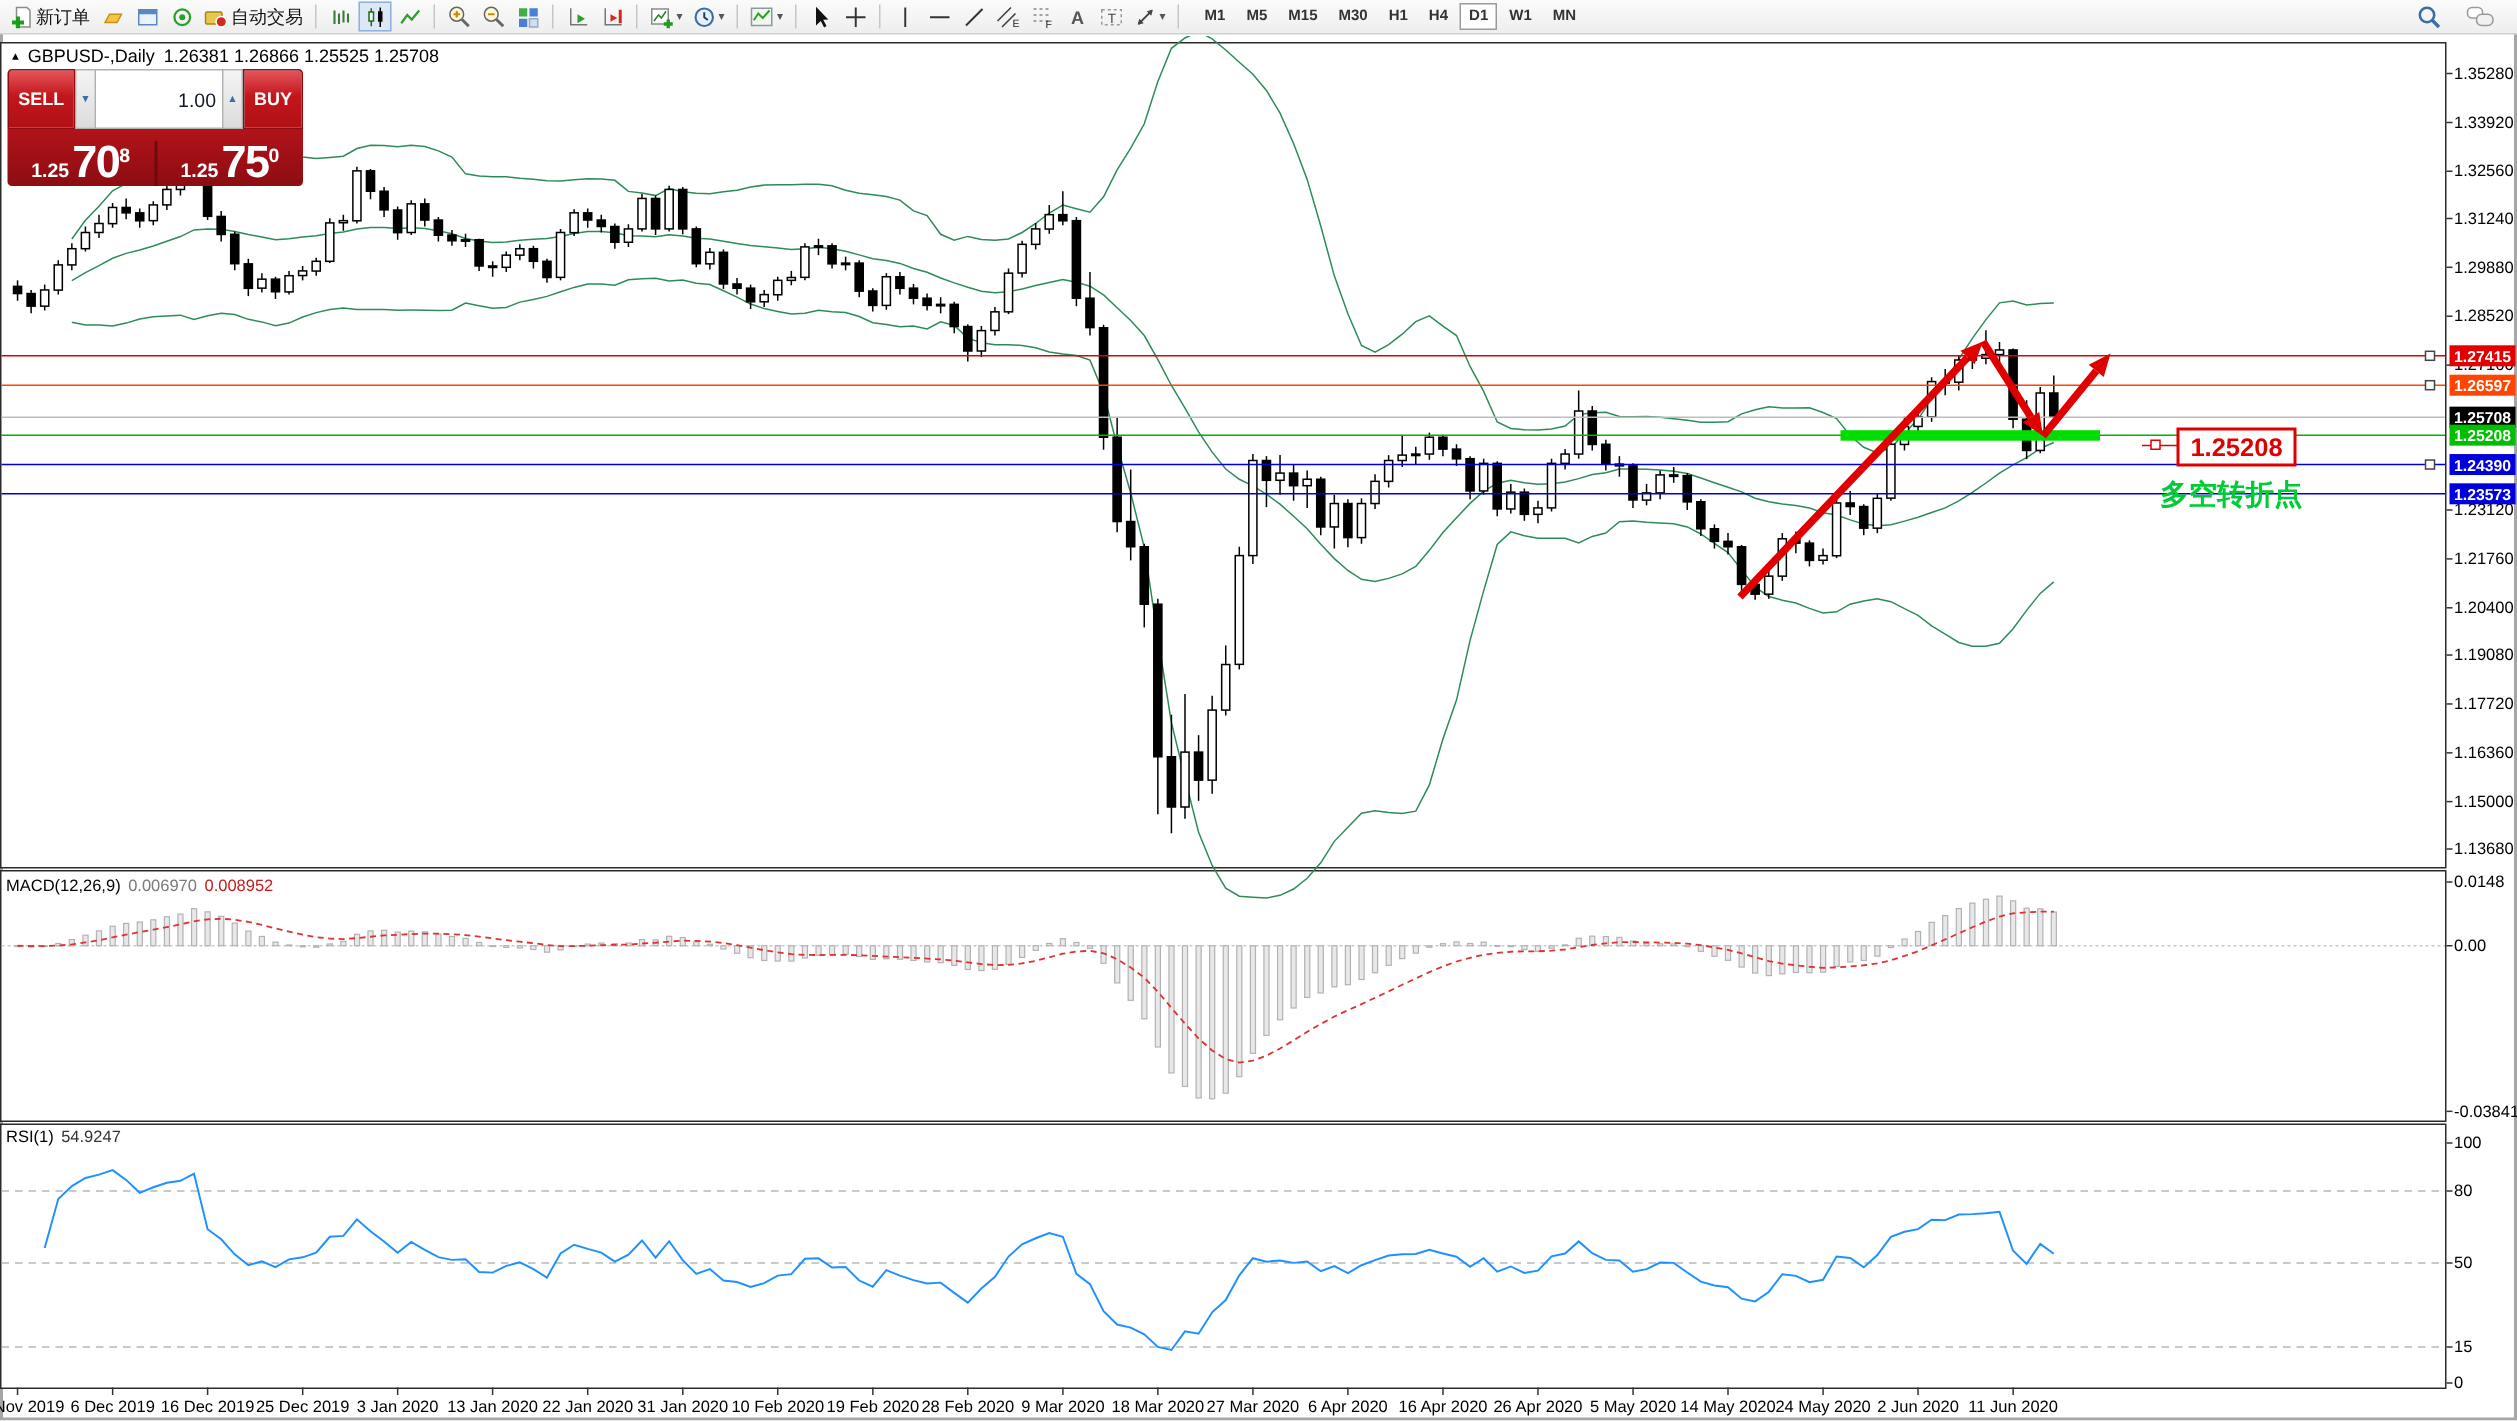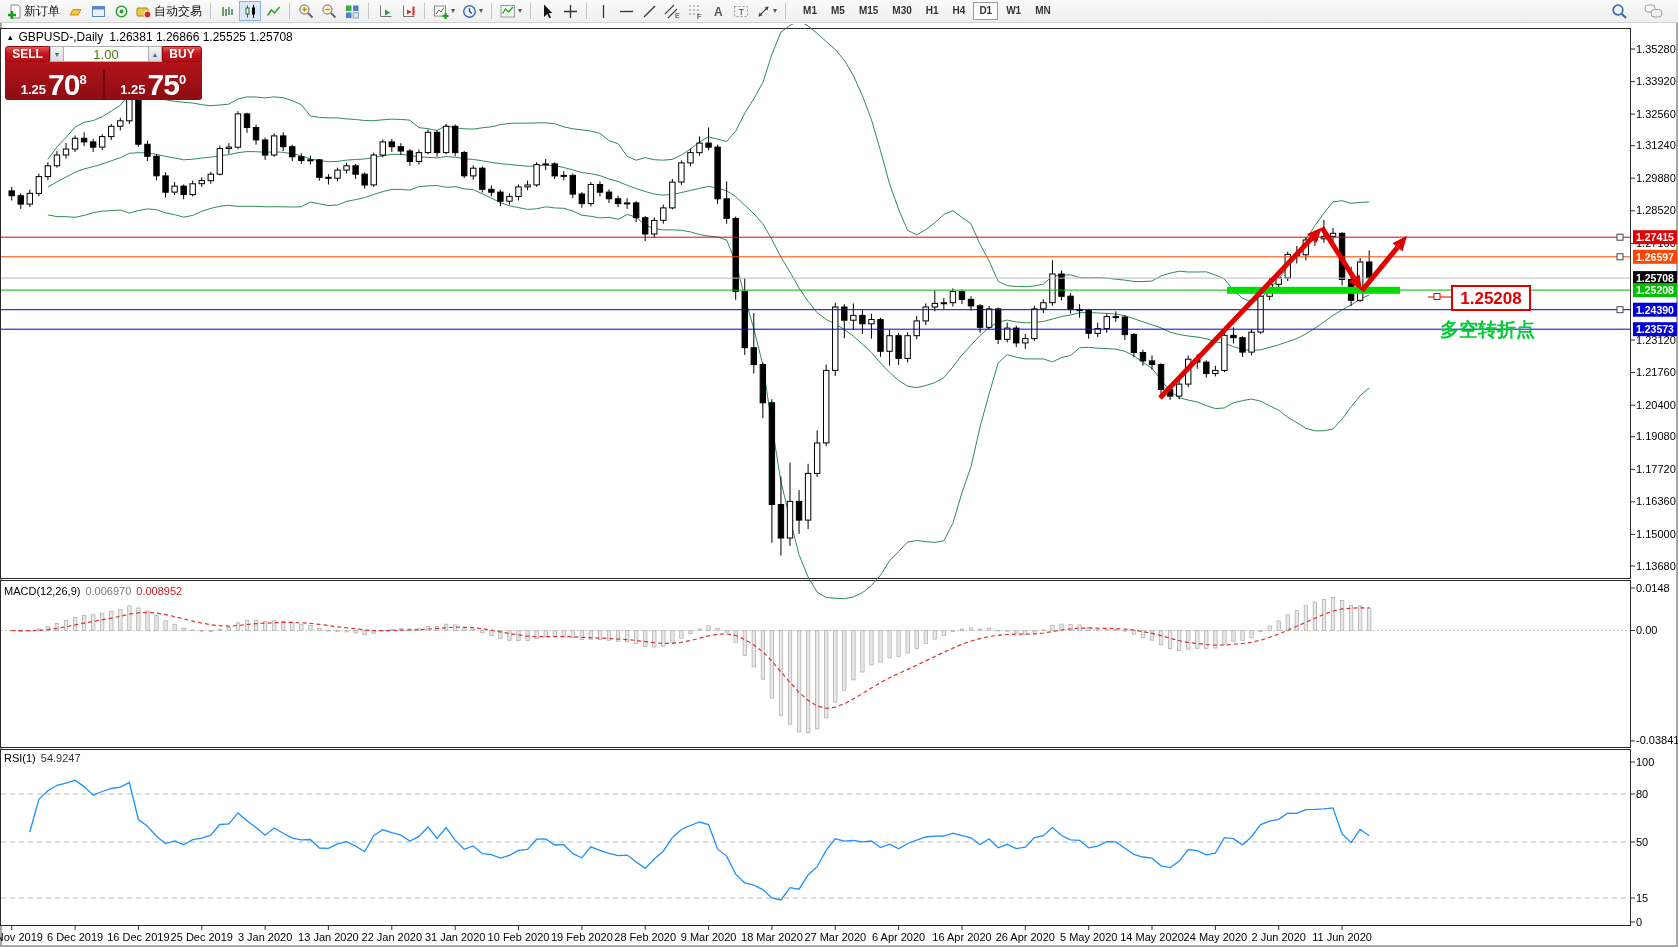--- a/index.html
+++ b/index.html
@@ -19,30 +19,30 @@
     padding:2px 5px;line-height:12px;}
   .tf-active{background:#fdfdfd;border:1px solid #9a9a9a;}
   .tb-right{margin-left:auto;display:flex;align-items:center;gap:10px;padding-right:8px;}
   
   #chartsvg{position:absolute;left:0;top:24px;z-index:1;}
   .overlay{position:absolute;z-index:5;}
   #chart-title{left:8px;top:30px;font-size:12px;color:#000;display:flex;gap:6px;align-items:center;}
   #chart-title .glyph{font-size:9px;color:#000;}
   
   #trade-panel{left:5px;top:46px;width:197px;height:56px;font-family:"Liberation Sans",sans-serif;}
-  .tp-row{display:flex;height:16px;}
+  .tp-row{display:flex;height:40px;}
   .tp-btn{color:#fff;font-size:12px;font-weight:700;border:1px solid #8d0b10;
     background:linear-gradient(#e4555a,#c3161c 45%,#b01015);padding:0;}
   #sell-btn{width:45px;border-radius:3px 0 0 0;}
   #buy-btn{width:40px;border-radius:0 3px 0 0;}
   .vol-wrap{flex:1;display:flex;}
   .vol-btn{width:14px;background:linear-gradient(#f4f4f4,#dcdcdc);border:1px solid #b0b0b0;color:#3a6ea5;
     font-size:7px;padding:0;line-height:7px;}
   #vol-input{flex:1;width:60px;border:1px solid #b0b0b0;border-left:none;border-right:none;
-    text-align:center;font-size:13px;padding:0 4px;color:#4d7c0f;}
+    text-align:right;font-size:13px;padding:0 4px;color:#0f172a;}
   .tp-prices{display:flex;height:38px;background:linear-gradient(#b2131a,#8c0d12);
     border-radius:0 0 3px 3px;color:#fff;overflow:hidden;align-items:flex-end;}
   .tp-half{flex:1;display:flex;align-items:center;justify-content:center;}
   .tp-half.sellside{border-right:2px solid #6e090d;}
   .tp-prefix{font-size:13px;font-weight:700;align-self:center;margin:8px 2px 0 0;}
   .tp-big{font-size:30px;font-weight:700;line-height:30px;letter-spacing:-1px;}
   .tp-sup{font-size:13px;font-weight:700;align-self:flex-start;margin-top:2px;}
   
   .ind-label{font-size:11px;color:#000;white-space:nowrap;}
   #macd-label{left:4px;top:585px;}

